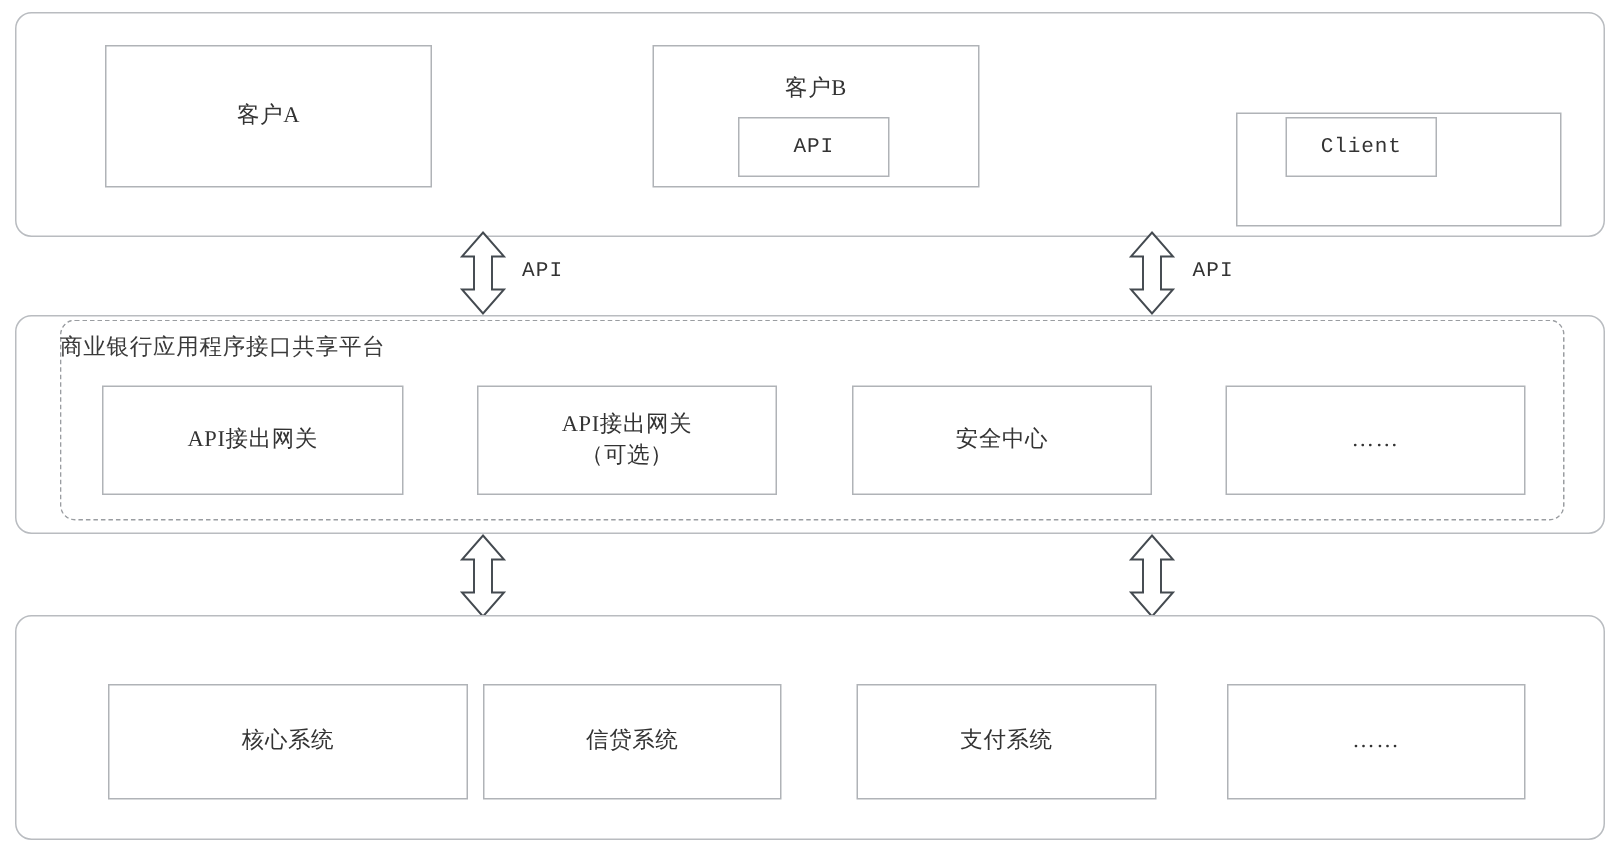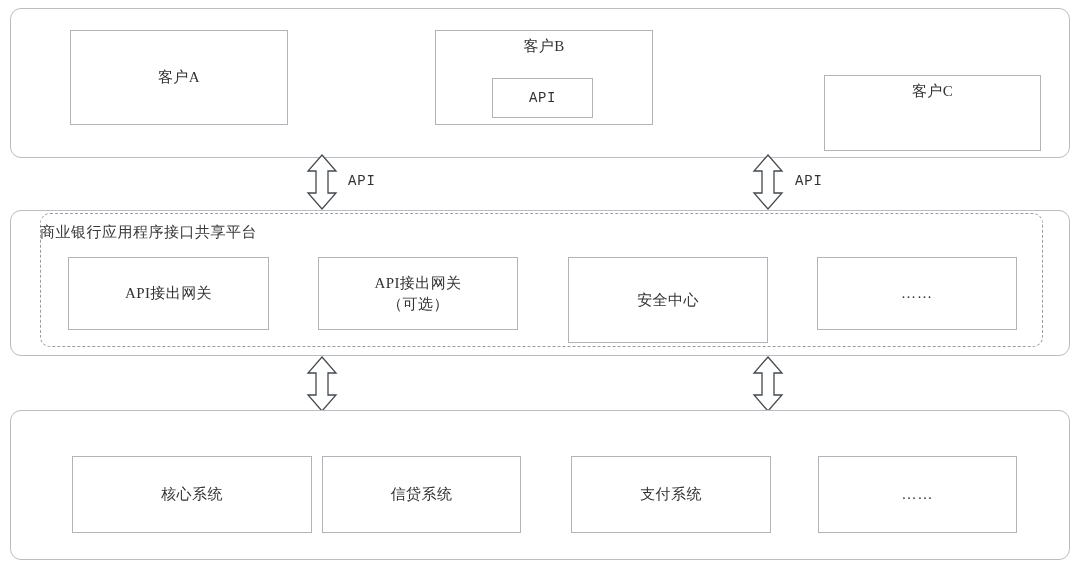--- a/index.html
+++ b/index.html
@@ -71,40 +71,40 @@
     color: #333333;
     letter-spacing: 0.4px;
   }
   .node.mono {
     font-family: "Liberation Mono", "DejaVu Sans Mono", monospace;
     font-size: 14px;
     letter-spacing: 0.6px;
   }
   .node.label-top {
     align-items: flex-start;
-    padding-top: 5px;
+    padding-top: 18px;
   }
   .node .caption { display: block; }
   .node .ellipsis {
     letter-spacing: 1px;
     font-size: 15px;
   }
 
   
   #node-customer-a { left: 70px;  top: 30px; width: 218px; height: 95px; }
   #node-customer-b { left: 435px; top: 30px; width: 218px; height: 95px; }
   #node-customer-c { left: 824px; top: 30px; width: 217px; height: 76px; margin-top: 45px; }
 
   #node-customer-b-api    { left: 492px; top: 78px; width: 101px; height: 40px; }
   #node-customer-c-client { left: 857px; top: 78px; width: 101px; height: 40px; }
 
   
   #node-api-ingress  { left: 68px;  top: 257px; width: 201px; height: 73px; }
   #node-api-egress   { left: 318px; top: 257px; width: 200px; height: 73px; }
-  #node-security     { left: 568px; top: 257px; width: 200px; height: 86px; }
+  #node-security     { left: 568px; top: 257px; width: 200px; height: 73px; }
   #node-platform-etc { left: 817px; top: 257px; width: 200px; height: 73px; }
 
   
   #node-core-system    { left: 72px;  top: 456px; width: 240px; height: 77px; }
   #node-credit-system  { left: 322px; top: 456px; width: 199px; height: 77px; justify-content: center; }
   #node-payment-system { left: 571px; top: 456px; width: 200px; height: 77px; }
   #node-systems-etc    { left: 818px; top: 456px; width: 199px; height: 77px; }
 
   
   .arrow {
@@ -143,20 +143,23 @@
   <div class="node label-top" id="node-customer-b">
     <span class="caption">客户B</span>
   </div>
   <div class="node mono" id="node-customer-b-api">
     <span class="caption">API</span>
   </div>
 
   <div class="node label-top" id="node-customer-c">
     <span class="caption">客户C</span>
   </div>
+  <div class="node mono" id="node-customer-c-client">
+    <span class="caption">Client</span>
+  </div>
 
   <div class="arrow" id="arrow-consumers-platform-left">
     <svg viewBox="0 0 32 56" xmlns="http://www.w3.org/2000/svg">
       <polygon points="16,1 30,17 22,17 22,39 30,39 16,55 2,39 10,39 10,17 2,17" fill="#ffffff" stroke="#444a50" stroke-width="1.3" stroke-linejoin="miter"></polygon>
     </svg>
   </div>
   <div class="arrow-label" id="arrow-label-left">API</div>
 
   <div class="arrow" id="arrow-consumers-platform-right">
     <svg viewBox="0 0 32 56" xmlns="http://www.w3.org/2000/svg">

